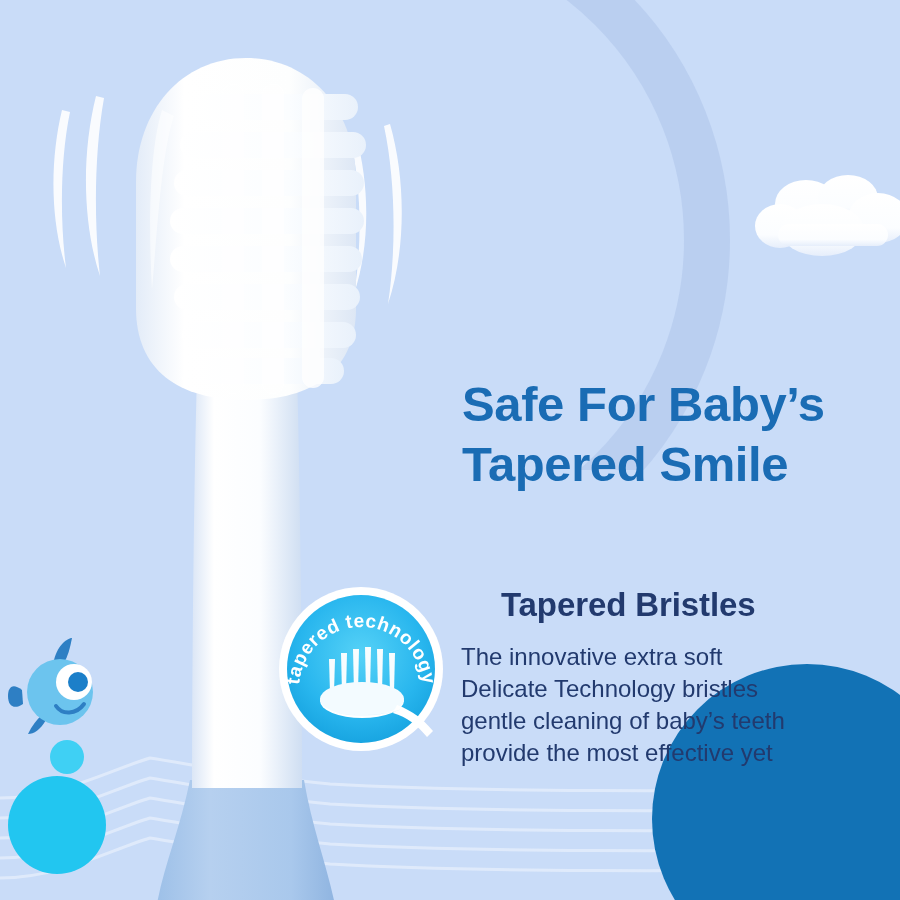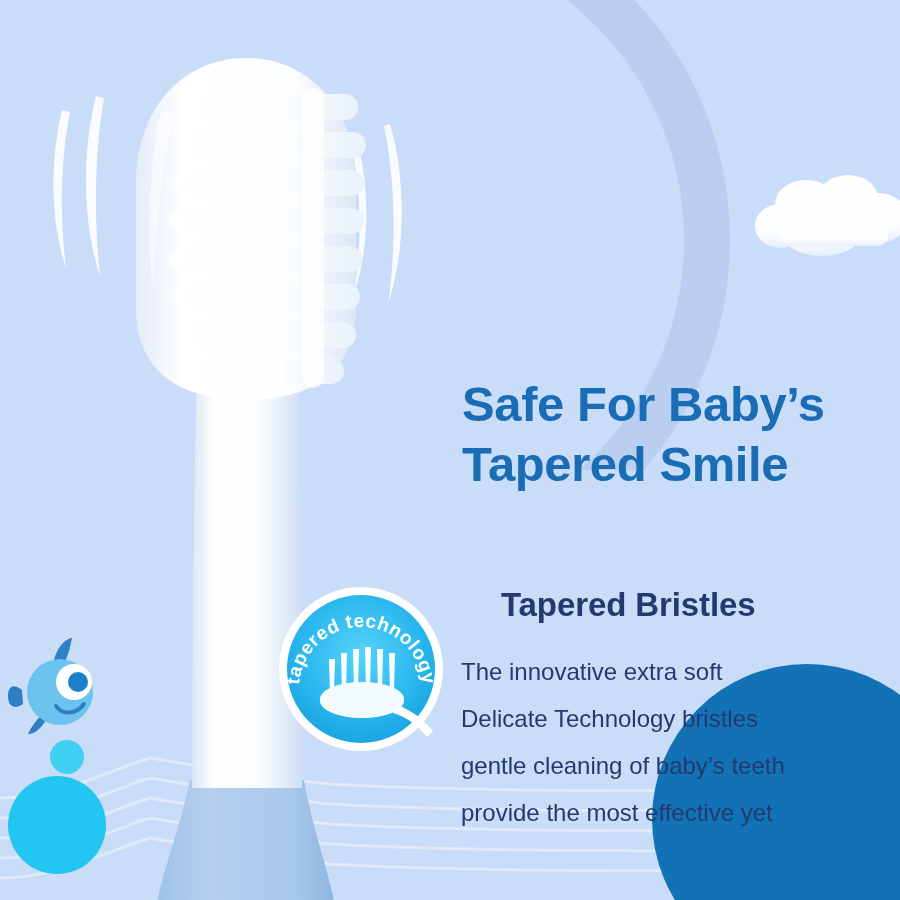--- a/index.html
+++ b/index.html
@@ -157,21 +157,21 @@
   .body-copy {
     position: absolute;
     left: 461px;
     top: 641px;
     width: 368px;
     color: #223a6e;
     font-size: 24px;
     line-height: 32px;
     font-weight: normal;
   }
-  .body-copy .bc-line { display: block; margin-top: 15px; }
+  .body-copy .bc-line { display: block; }
 </style>
 </head>
 <body>
 
 <div id="poster">
 
   <div class="bg-ring"></div>
   <div class="bg-ring-mask"></div>
   <div class="bg-ring-mask2"></div>
 

